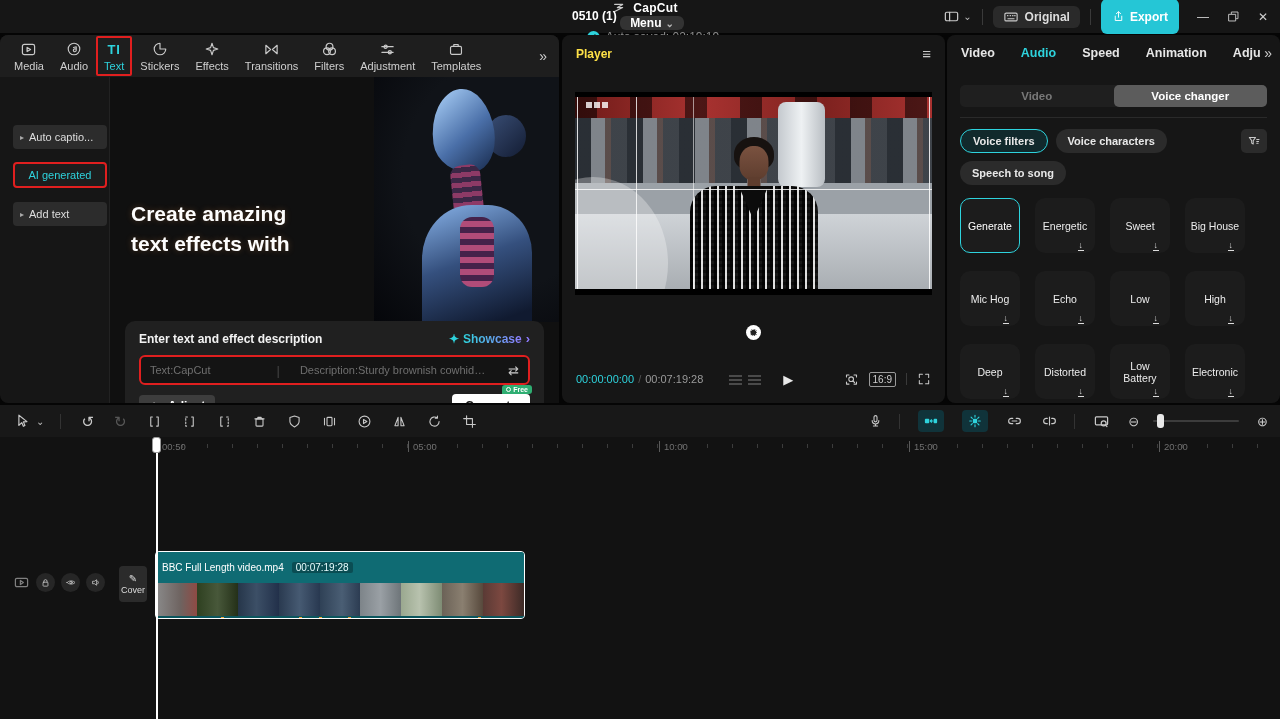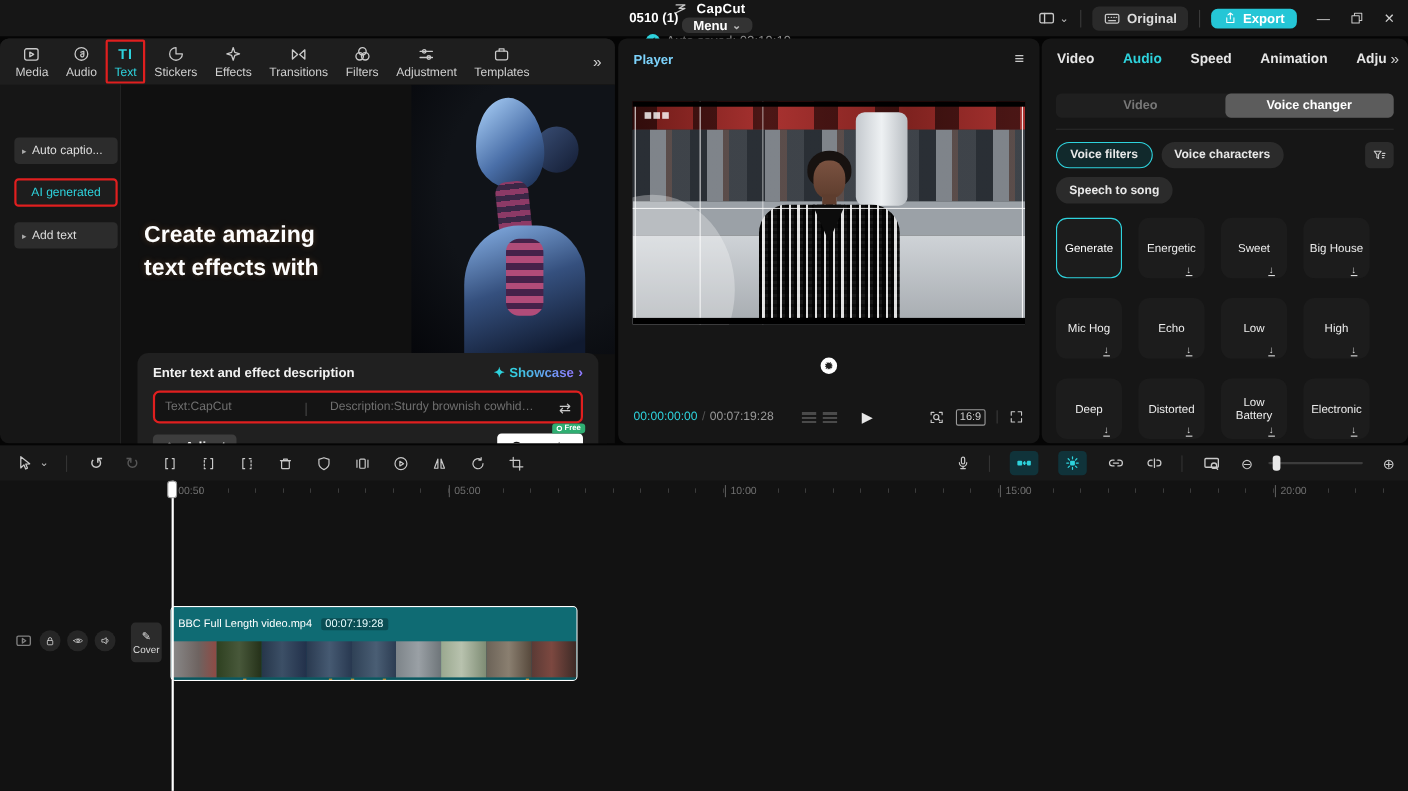--- a/index.html
+++ b/index.html
@@ -17,21 +17,21 @@
   .logo-txt { font-weight:700; font-size:12px; color:#fff; letter-spacing:.3px; }
   .menu-btn { margin-left:24px; background:#333; border-radius:6px; height:22px; padding:0 10px; display:flex; align-items:center; gap:4px; color:#fff; font-weight:700; font-size:12px; }
   .chev { font-size:10px; color:#bbb; }
   .autosave { margin-left:26px; display:flex; align-items:center; gap:6px; color:#8a8a8a; font-size:12px; }
   .check-dot { width:13px; height:13px; border-radius:50%; background:#2ed3dd; color:#092a2d; font-size:9px; font-weight:700; display:flex; align-items:center; justify-content:center; }
   .proj-title { position:absolute; left:572px; top:9px; font-size:12px; font-weight:700; color:#fff; }
   .tb-right { position:absolute; right:8px; top:0; height:33px; display:flex; align-items:center; gap:10px; }
   .tb-sep { width:1px; height:16px; background:#3a3a3a; }
   .layout-btn { display:flex; align-items:center; gap:3px; }
   .shortcut-btn { background:#2a2a2a; border-radius:6px; height:22px; padding:0 10px; display:flex; align-items:center; gap:6px; color:#ddd; font-size:12px; font-weight:700; }
-  .export-btn { background:#25c6d6; border-radius:6px; height:18px; padding:0 11px; display:flex; align-items:center; gap:5px; color:#fff; font-size:12px; font-weight:700; }
+  .export-btn { background:#25c6d6; border-radius:6px; height:35px; padding:0 11px; display:flex; align-items:center; gap:5px; color:#fff; font-size:12px; font-weight:700; }
   .export-btn .ic { stroke:#fff; }
   .win { display:flex; align-items:center; gap:18px; margin-left:8px; margin-right:4px; color:#cfcfcf; }
   .win span { font-size:12px; }
 
   
   .panel { position:absolute; background:#161616; border-radius:8px; }
   .panel-left  { left:0;   top:35px; width:559px; height:368px; }
   .panel-play  { left:562px; top:35px; width:383px; height:368px; }
   .panel-right { left:947px; top:35px; width:333px; height:368px; }
 
@@ -75,21 +75,21 @@
   .shuffle { color:#c9c9c9; font-size:13px; }
   .card-actions { margin-top:9px; display:flex; align-items:center; justify-content:space-between; }
   .adjust-btn { background:#3d3d3d; border-radius:4px; height:23px; padding:0 10px; display:flex; align-items:center; gap:6px; color:#fff; font-size:12px; font-weight:700; }
   .gen-wrap { position:relative; }
   .gen-btn { background:#fff; color:#111; border-radius:4px; height:24px; padding:0 13px; display:flex; align-items:center; font-size:12px; font-weight:700; }
   .free-badge { position:absolute; right:-2px; top:-9px; background:#2fae72; color:#fff; border-radius:3px 3px 3px 0; font-size:7px; font-weight:700; padding:1px 4px; display:flex; align-items:center; gap:2px; }
   .free-dot { width:5px; height:5px; border-radius:50%; border:1px solid #fff; display:inline-block; }
 
   
   .player-head { display:flex; align-items:center; justify-content:space-between; padding:11px 14px 0 14px; }
-  .player-title { color:#7dd3fc; font-size:12px; font-weight:700; }
+  .player-title { color:#fde047; font-size:12px; font-weight:700; }
   .video { position:absolute; left:13px; top:57px; width:357px; height:203px; background:#000; overflow:hidden; }
   .vl { position:absolute; }
   .v-topred { left:0; top:0; width:100%; height:13%; background:linear-gradient(90deg,#6e1b18,#a83230 35%,#7e221f 70%,#a83230); }
   .v-topred:after { content:""; position:absolute; inset:0; background:repeating-linear-gradient(90deg, rgba(0,0,0,.55) 0 22px, transparent 22px 55px); }
   .v-monitors { left:0; top:13%; width:100%; height:32%; background:#575c63; }
   .v-monitors:after { content:""; position:absolute; inset:0; background:repeating-linear-gradient(90deg,#22272d 0 16px,#868b91 16px 30px,#5b4a46 30px 36px,#3a3f45 36px 52px); opacity:.85; }
   .v-mid { left:0; top:45%; width:100%; height:15%; background:#9ba1a7; }
   .v-desk { left:0; top:60%; width:100%; height:40%; background:linear-gradient(#cfd3d7,#a6abb0); }
   .v-pillar { left:57%; top:5%; width:13%; height:42%; background:linear-gradient(90deg,#c4c9ce,#eef1f3 50%,#b9bec3); border-radius:8px; }
   .v-disc { left:-16%; top:42%; width:42%; height:85%; background:rgba(255,255,255,.30); border-radius:50%; }

